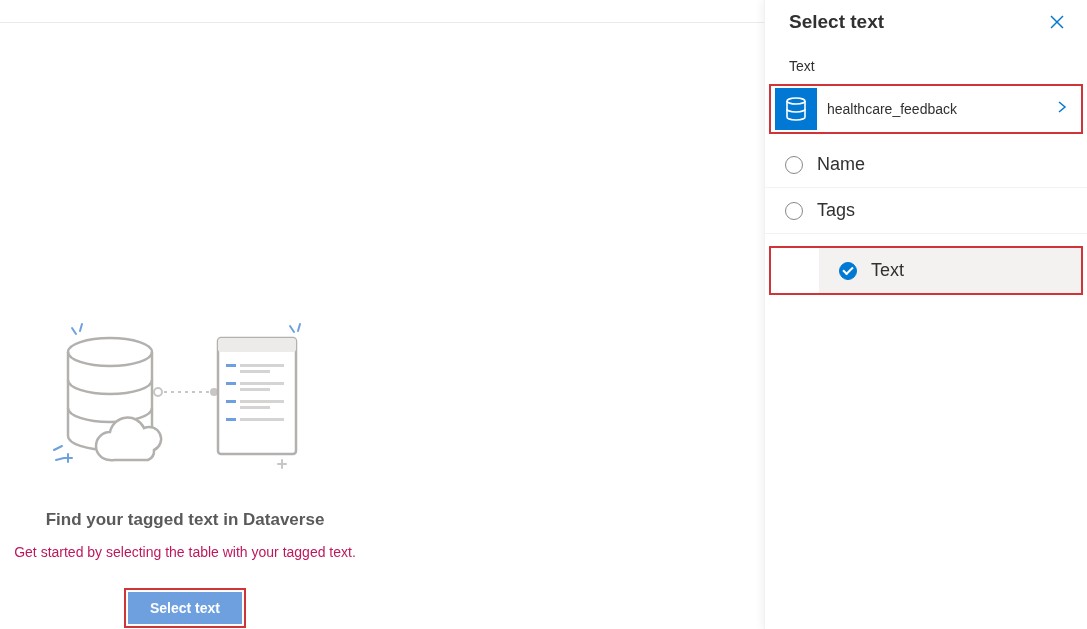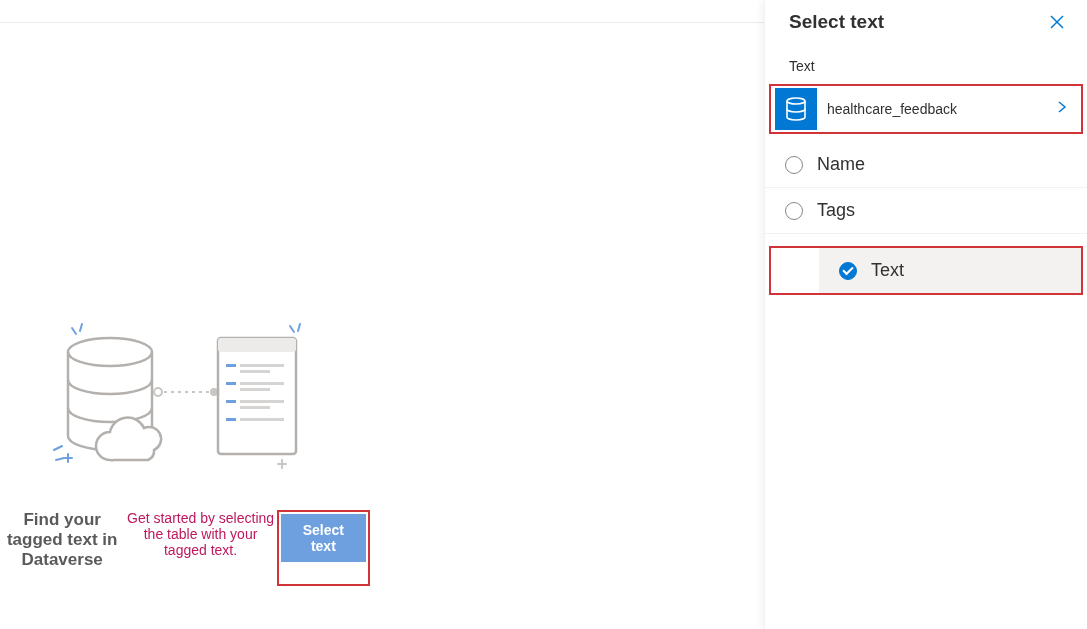--- a/index.html
+++ b/index.html
@@ -54,20 +54,22 @@
       font-weight: 600;
       cursor: pointer;
       font-family: inherit;
     }
     .center-content {
       position: absolute;
       left: 0;
       top: 510px;
       width: 370px;
       display: flex;
+      flex-direction: column;
+      align-items: center;
     }
 
     .side-panel {
       position: absolute;
       right: 0;
       top: 0;
       width: 323px;
       height: 629px;
       background: #ffffff;
       box-shadow: -2px 0 8px rgba(0,0,0,0.06);

